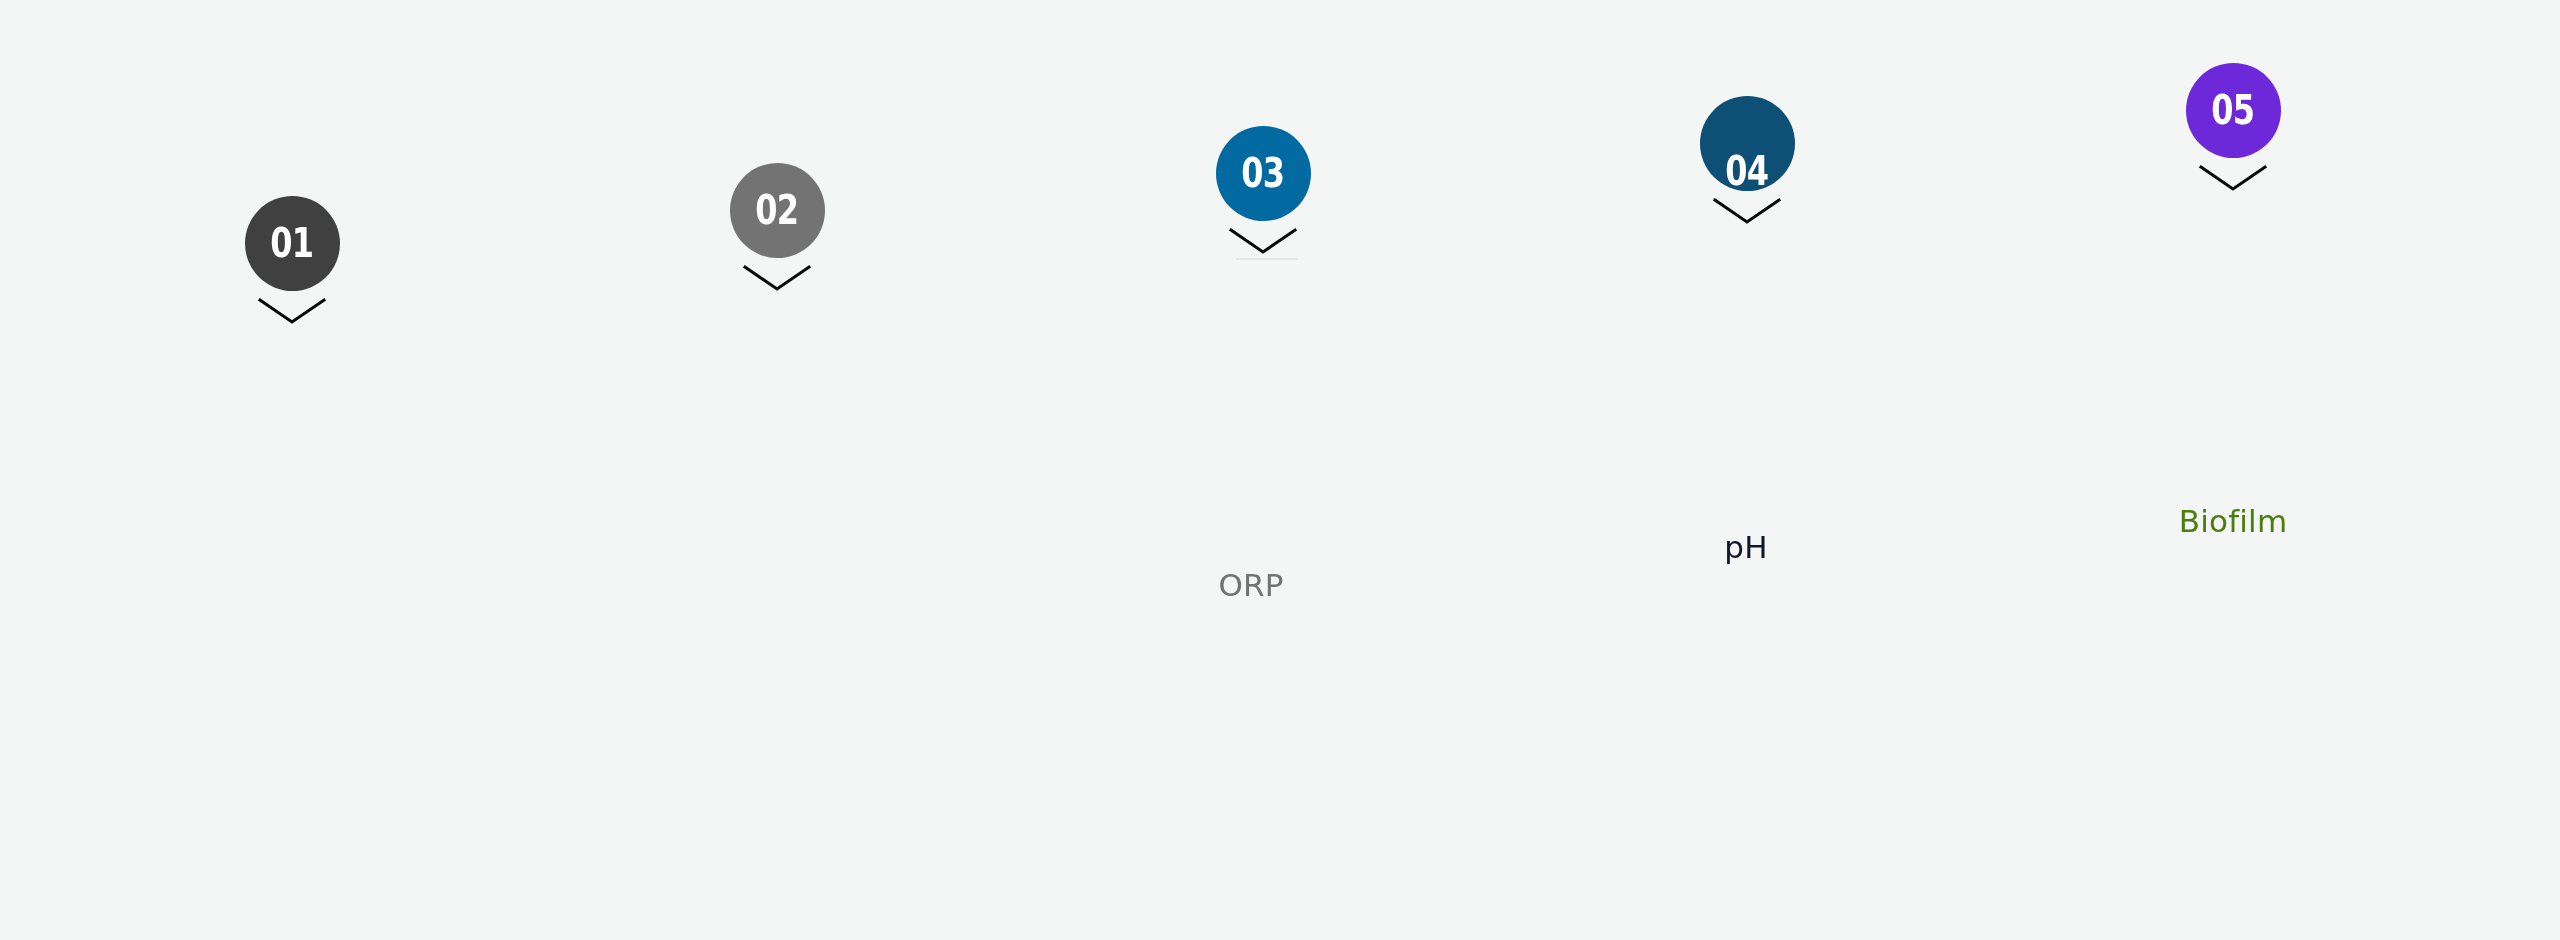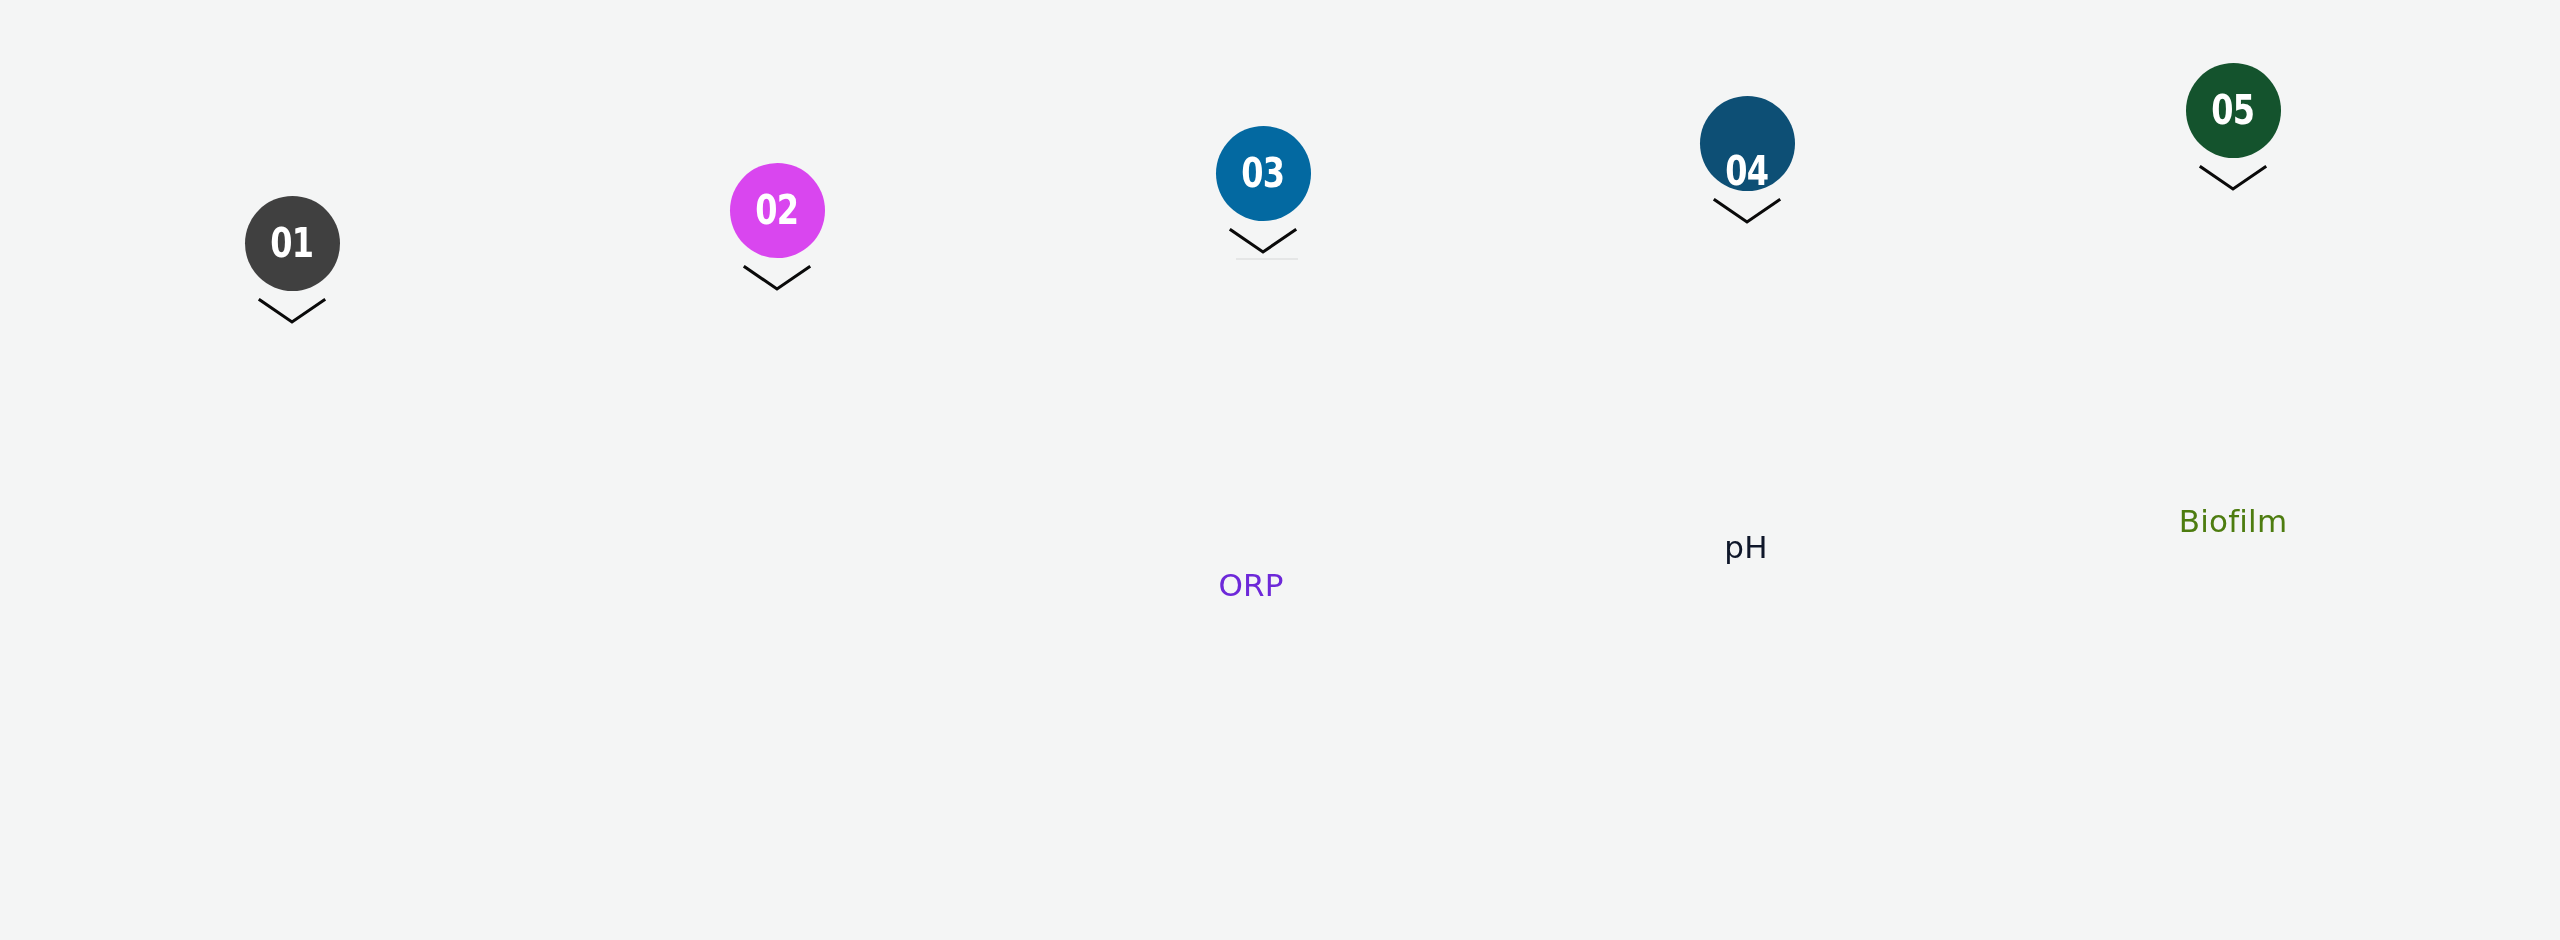--- a/index.html
+++ b/index.html
@@ -87,21 +87,21 @@
   <div id="markers-layer">
       <div class="marker-group" style="left: 292px; top: 243px;">
         <div class="marker-badge" style="background: #404040; width: 95px; height: 95px; left: -47.5px; top: -47.5px;">
           <span class="marker-number" style="color: rgb(255, 255, 255);">01</span>
         </div>
         <svg class="marker-chevron" viewBox="0 0 68 28" width="68" height="28">
           <polyline points="2,3 34,25 66,3" fill="none" stroke="#0a0a0a" stroke-width="3" stroke-linecap="square" stroke-linejoin="miter"></polyline>
         </svg>
       </div>
       <div class="marker-group" style="left: 777px; top: 210px;">
-        <div class="marker-badge" style="background: #d946ef; width: 95px; height: 95px; left: -47.5px; top: -47.5px;">
+        <div class="marker-badge" style="background: #737373; width: 95px; height: 95px; left: -47.5px; top: -47.5px;">
           <span class="marker-number" style="color: rgb(255, 255, 255);">02</span>
         </div>
         <svg class="marker-chevron" viewBox="0 0 68 28" width="68" height="28">
           <polyline points="2,3 34,25 66,3" fill="none" stroke="#0a0a0a" stroke-width="3" stroke-linecap="square" stroke-linejoin="miter"></polyline>
         </svg>
       </div>
       <div class="marker-group" style="left: 1263px; top: 173px;">
         <div class="marker-badge" style="background: #0369a1; width: 95px; height: 95px; left: -47.5px; top: -47.5px;">
           <span class="marker-number" style="color: rgb(255, 255, 255);">03</span>
         </div>
@@ -111,28 +111,28 @@
       </div>
       <div class="marker-group" style="left: 1747px; top: 143px;">
         <div class="marker-badge" style="background: rgb(13, 79, 117); width: 95px; height: 95px; left: -47.5px; top: -47.5px; align-items: flex-end;">
           <span class="marker-number" style="color: rgb(255, 255, 255);">04</span>
         </div>
         <svg class="marker-chevron" viewBox="0 0 68 28" width="68" height="28">
           <polyline points="2,3 34,25 66,3" fill="none" stroke="#0a0a0a" stroke-width="3" stroke-linecap="square" stroke-linejoin="miter"></polyline>
         </svg>
       </div>
       <div class="marker-group" style="left: 2233px; top: 110px;">
-        <div class="marker-badge" style="background: #14532d; width: 95px; height: 95px; left: -47.5px; top: -47.5px;">
+        <div class="marker-badge" style="background: #6d28d9; width: 95px; height: 95px; left: -47.5px; top: -47.5px;">
           <span class="marker-number" style="color: rgb(255, 255, 255);">05</span>
         </div>
         <svg class="marker-chevron" viewBox="0 0 68 28" width="68" height="28">
           <polyline points="2,3 34,25 66,3" fill="none" stroke="#0a0a0a" stroke-width="3" stroke-linecap="square" stroke-linejoin="miter"></polyline>
         </svg>
       </div>
     </div>
 
   <div id="captions-layer">
-      <div class="marker-caption" style="left: 1251px; top: 585px; color: #6d28d9;">ORP</div>
+      <div class="marker-caption" style="left: 1251px; top: 585px; color: #737373;">ORP</div>
       <div class="marker-caption" style="left: 1746px; top: 547px; color: #0f172a;">pH</div>
       <div class="marker-caption" style="left: 2233px; top: 521px; color: #4d7c0f;">Biofilm</div>
     </div>
 
 </div>
 
 </body></html>

